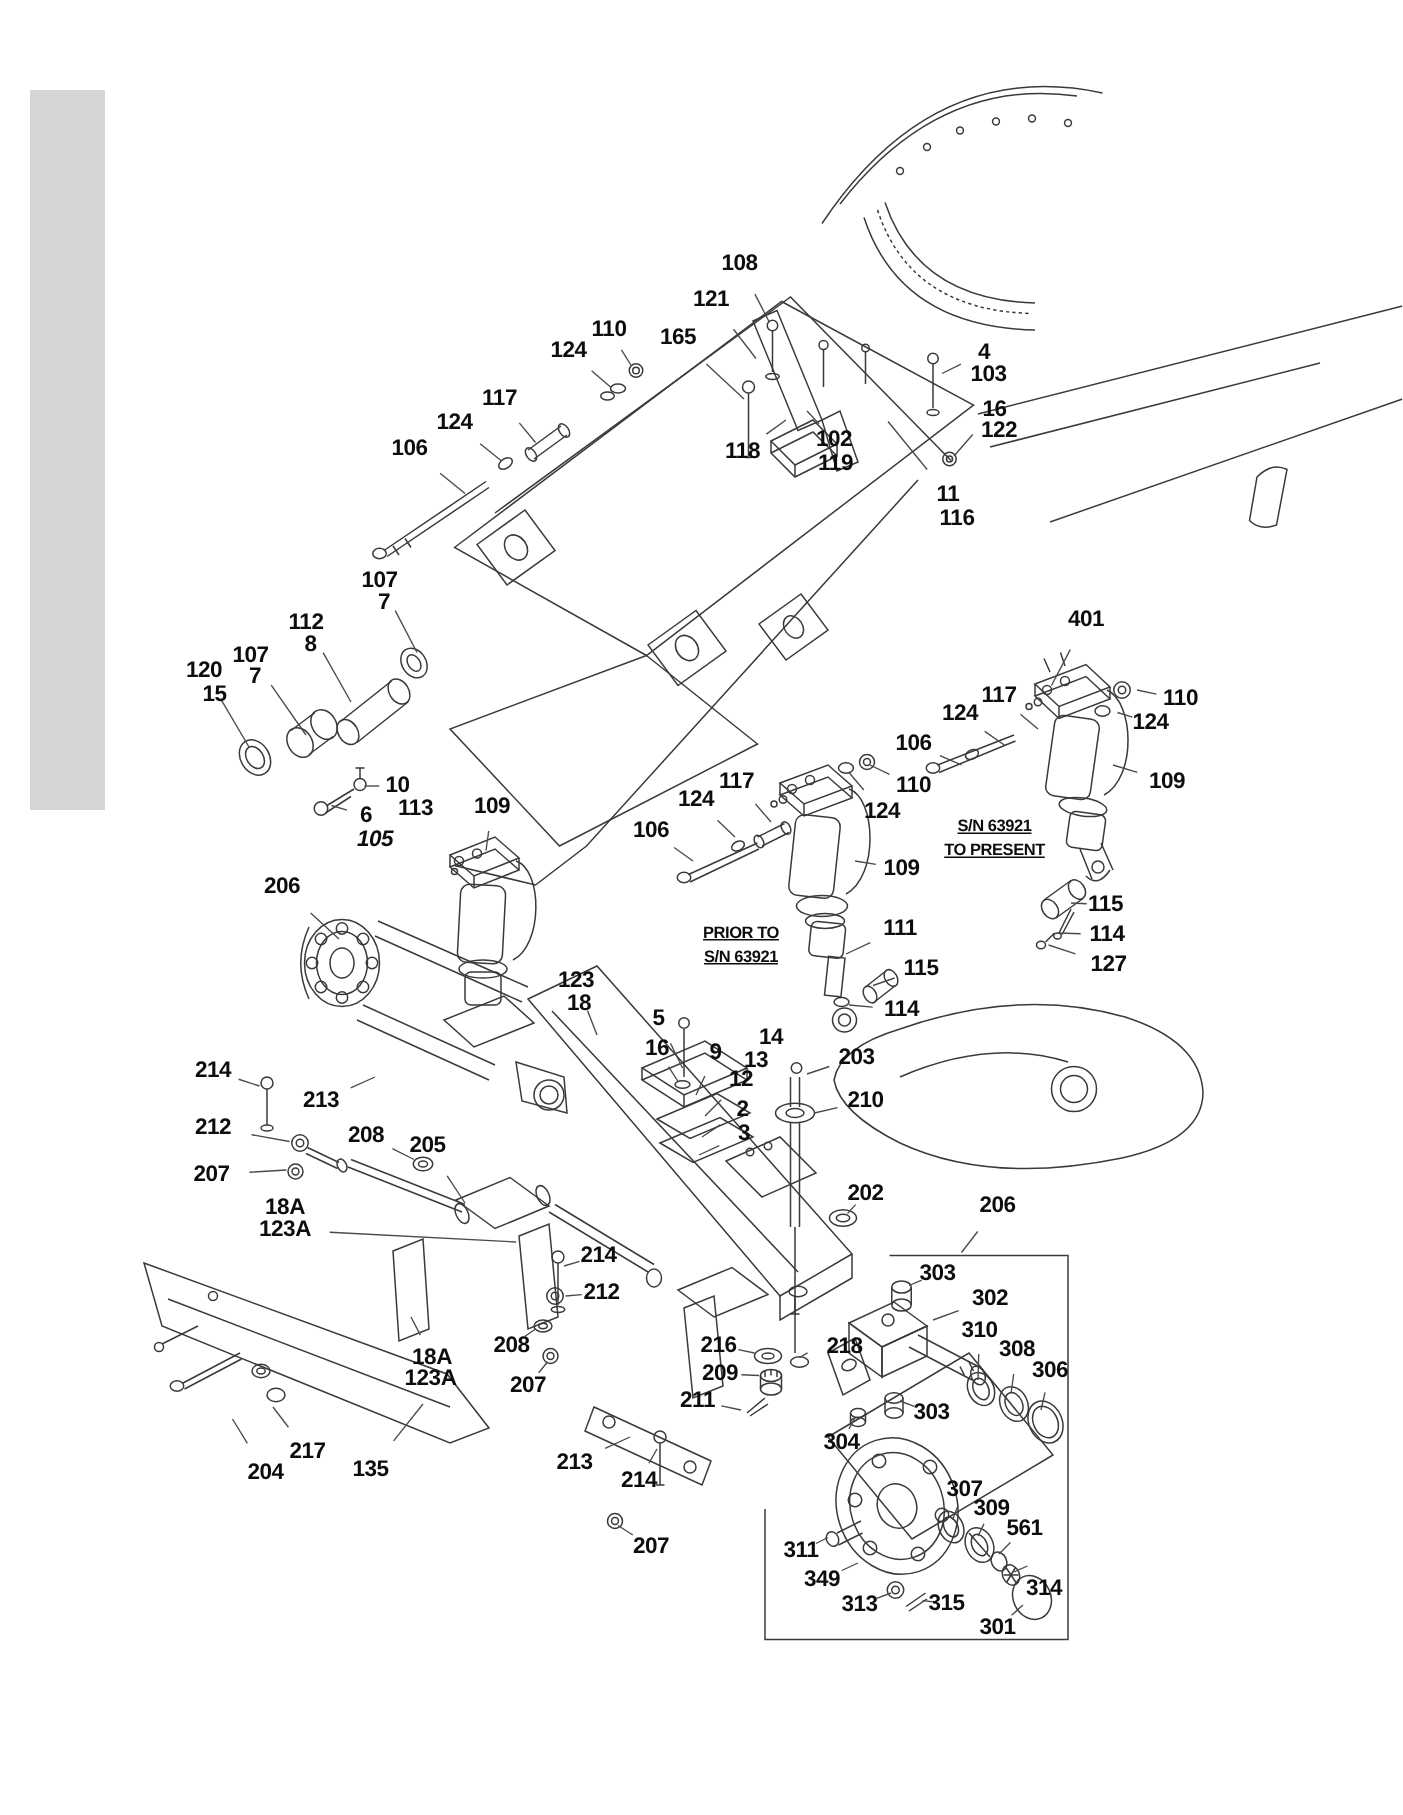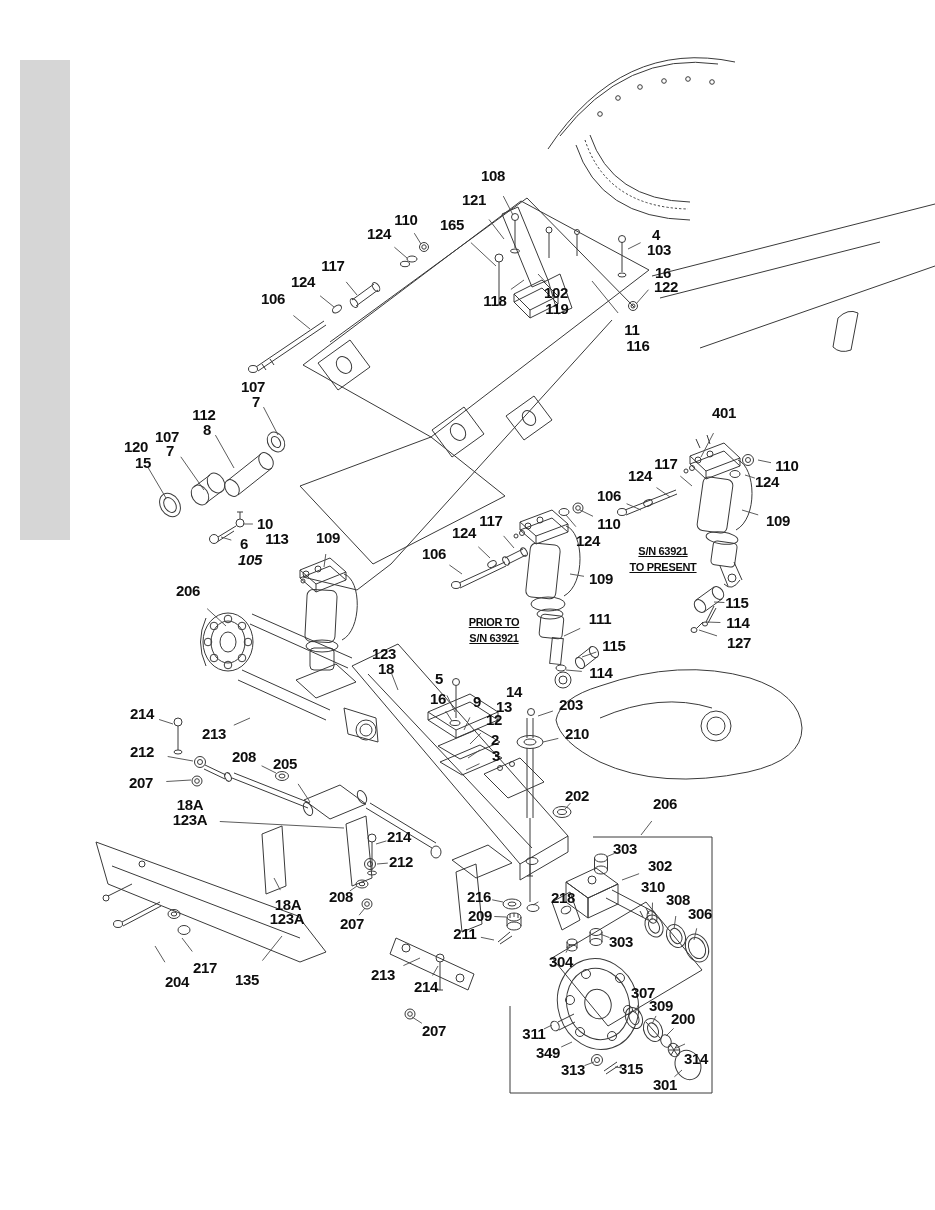--- a/index.html
+++ b/index.html
@@ -523,21 +523,21 @@
       <div class="lbl" style="left: 465px; top: 916px;">211</div>
       <div class="lbl" style="left: 625px; top: 831px;">303</div>
       <div class="lbl" style="left: 660px; top: 848px;">302</div>
       <div class="lbl" style="left: 653px; top: 869px;">310</div>
       <div class="lbl" style="left: 678px; top: 882px;">308</div>
       <div class="lbl" style="left: 700px; top: 896px;">306</div>
       <div class="lbl" style="left: 621px; top: 924px;">303</div>
       <div class="lbl" style="left: 561px; top: 944px;">304</div>
       <div class="lbl" style="left: 643px; top: 975px;">307</div>
       <div class="lbl" style="left: 661px; top: 988px;">309</div>
-      <div class="lbl" style="left: 683px; top: 1001px;">200</div>
+      <div class="lbl" style="left: 683px; top: 1001px;">561</div>
       <div class="lbl" style="left: 696px; top: 1021px; margin-top: 20px;">314</div>
       <div class="lbl" style="left: 534px; top: 1016px;">311</div>
       <div class="lbl" style="left: 548px; top: 1035px;">349</div>
       <div class="lbl" style="left: 573px; top: 1052px;">313</div>
       <div class="lbl" style="left: 631px; top: 1051px;">315</div>
       <div class="lbl" style="left: 665px; top: 1067px;">301</div>
       <div class="lbl note" style="left: 494px; top: 612px;">PRIOR TO
 S/N 63921</div>
       <div class="lbl note" style="left: 663px; top: 541px;">S/N 63921
 TO PRESENT</div>

